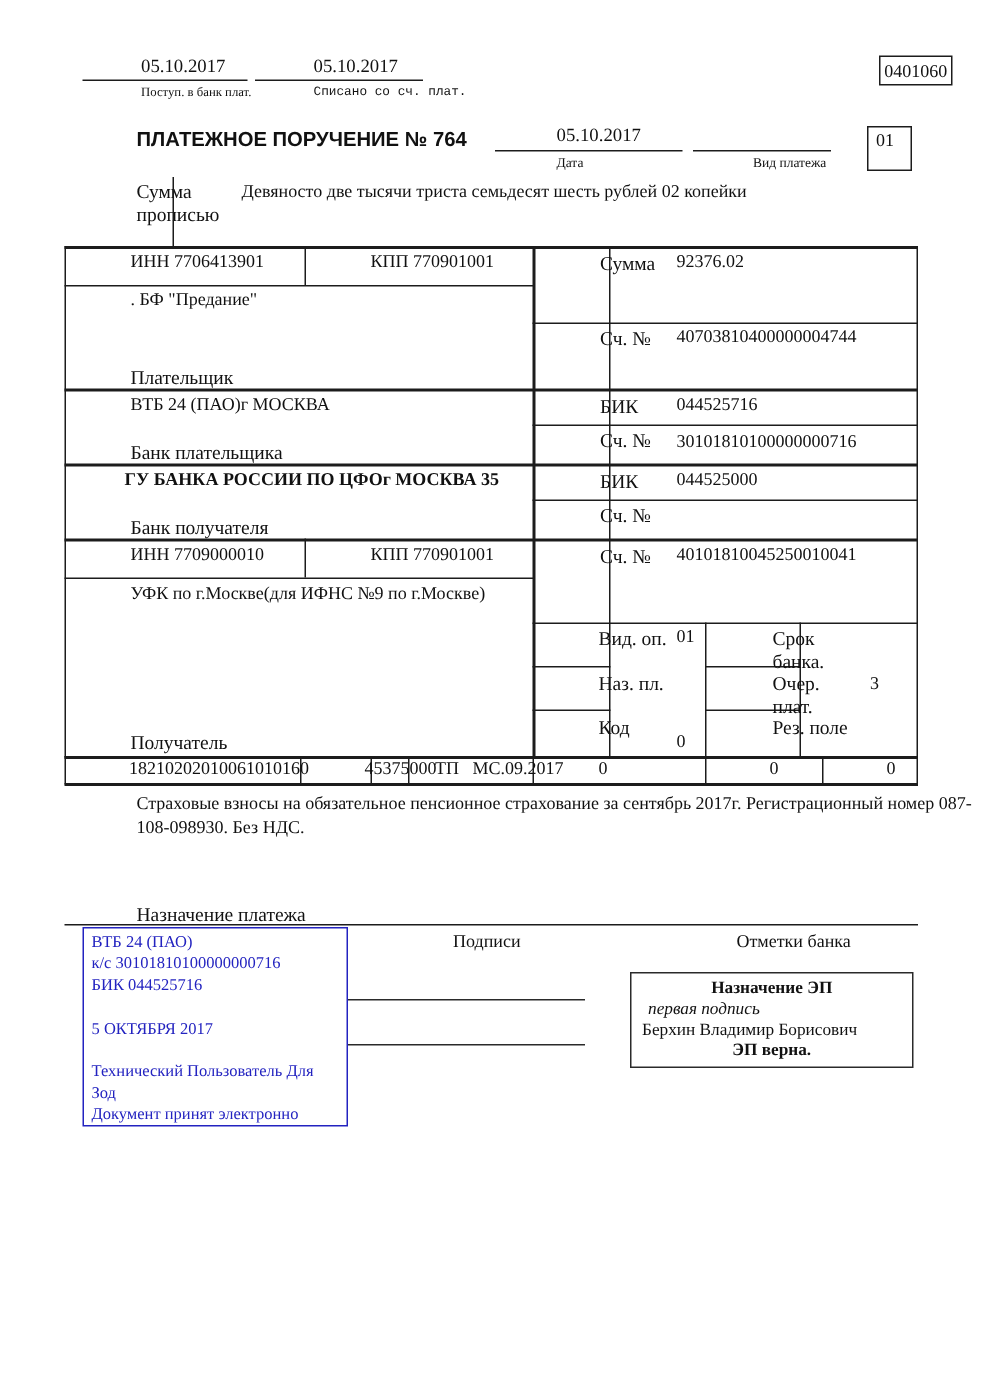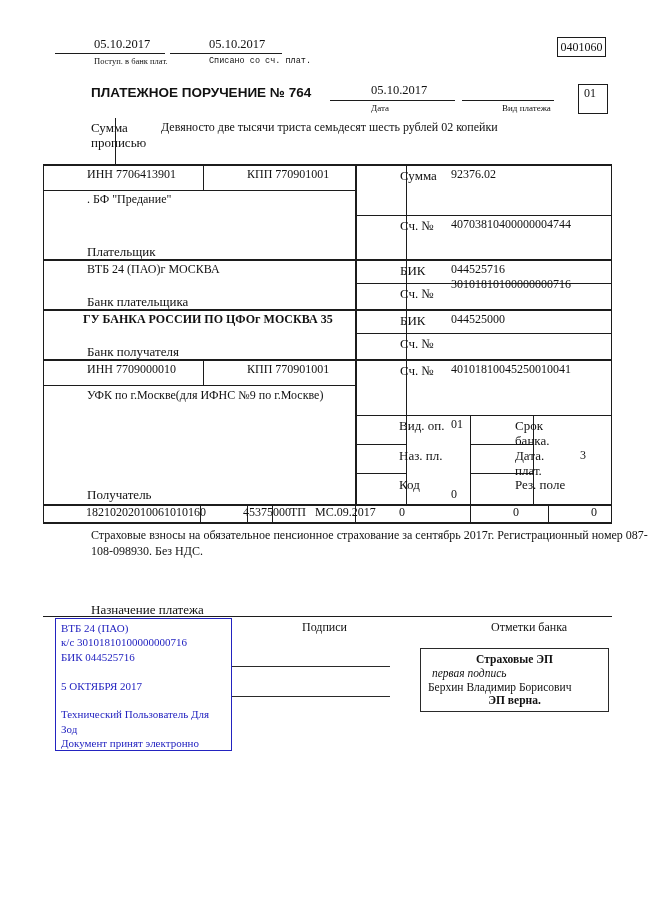--- a/index.html
+++ b/index.html
@@ -34,21 +34,21 @@
 <div id="page">
 
   <div class="abs t125" style="left:55px;top:38px;">05.10.2017</div>
   <div class="hl" style="left:55px;top:53px;width:110px;"></div>
   <div class="abs t85" style="left:55px;top:57px;">Поступ. в банк плат.</div>
 
   <div class="abs t125" style="left:170px;top:38px;">05.10.2017</div>
   <div class="hl" style="left:170px;top:53px;width:112px;"></div>
   <div class="abs t85" style="left:170px;top:57px;font-family:Liberation Mono, monospace;">Списано со сч. плат.</div>
 
-  <div class="box t12" style="left:557px;top:37px;width:49px;height:20px;text-align:center;line-height:18px;">0401060</div>
+  <div class="box t12" style="left:586px;top:37px;width:49px;height:20px;text-align:center;line-height:18px;">0401060</div>
 
   <div class="abs title" style="left:52px;top:85px;">ПЛАТЕЖНОЕ ПОРУЧЕНИЕ № 764</div>
   <div class="abs t125" style="left:332px;top:84px;">05.10.2017</div>
   <div class="hl" style="left:330px;top:100px;width:125px;"></div>
   <div class="abs t9" style="left:332px;top:104px;">Дата</div>
   <div class="hl" style="left:462px;top:100px;width:92px;"></div>
   <div class="abs t9" style="left:463px;top:104px;">Вид платежа</div>
   <div class="box t12" style="left:578px;top:84px;width:30px;height:30px;padding:2px 0 0 5px;">01</div>
 
   <div class="abs t105 wrap" style="left:52px;top:121px;width:55px;">Сумма прописью</div>
@@ -92,34 +92,34 @@
   <div class="abs t12" style="left:48px;top:389px;">УФК по г.Москве(для ИФНС №9 по г.Москве)</div>
   <div class="abs t105" style="left:48px;top:488px;">Получатель</div>
 
   <div class="abs t105" style="left:361px;top:169px;">Сумма</div>
   <div class="abs t12" style="left:412px;top:168px;">92376.02</div>
   <div class="abs t105" style="left:361px;top:219px;">Сч. №</div>
   <div class="abs t12" style="left:412px;top:218px;">40703810400000004744</div>
   <div class="abs t105" style="left:361px;top:264px;">БИК</div>
   <div class="abs t12" style="left:412px;top:263px;">044525716</div>
   <div class="abs t105" style="left:361px;top:287px;">Сч. №</div>
-  <div class="abs t12" style="left:412px;top:278px;">30101810100000000716</div>
+  <div class="abs t12" style="left:412px;top:288px;">30101810100000000716</div>
   <div class="abs t105" style="left:361px;top:314px;">БИК</div>
   <div class="abs t12" style="left:412px;top:313px;">044525000</div>
   <div class="abs t105" style="left:361px;top:337px;">Сч. №</div>
   <div class="abs t105" style="left:361px;top:364px;">Сч. №</div>
   <div class="abs t12" style="left:412px;top:363px;">40101810045250010041</div>
 
   <div class="abs t105" style="left:360px;top:419px;">Вид. оп.</div>
   <div class="abs t12" style="left:412px;top:418px;">01</div>
   <div class="abs t105" style="left:360px;top:449px;">Наз. пл.</div>
   <div class="abs t105" style="left:360px;top:478px;">Код</div>
   <div class="abs t12" style="left:412px;top:488px;">0</div>
   <div class="abs t105 wrap" style="left:476px;top:419px;width:48px;">Срок банка.</div>
-  <div class="abs t105 wrap" style="left:476px;top:449px;width:44px;">Дата. плат.</div>
+  <div class="abs t105 wrap" style="left:476px;top:449px;width:44px;">Очер. плат.</div>
   <div class="abs t12" style="left:541px;top:449px;">3</div>
   <div class="abs t105" style="left:476px;top:478px;">Рез. поле</div>
 
   <div class="vl" style="left:43px;top:504px;height:19px;"></div>
   <div class="vl" style="left:200px;top:504px;height:19px;"></div>
   <div class="vl" style="left:247px;top:504px;height:19px;"></div>
   <div class="vl" style="left:272px;top:504px;height:19px;"></div>
   <div class="vl" style="left:355px;top:504px;height:19px;"></div>
   <div class="vl" style="left:470px;top:504px;height:19px;"></div>
   <div class="vl" style="left:548px;top:504px;height:19px;"></div>
@@ -148,19 +148,19 @@
       <div>Зод</div>
       <div>Документ принят электронно</div>
     </div>
 
   <div class="abs t12" style="left:263px;top:621px;">Подписи</div>
   <div class="hl" style="left:232px;top:666px;width:158px;background:#2a2a2a;"></div>
   <div class="hl" style="left:232px;top:696px;width:158px;background:#2a2a2a;"></div>
 
   <div class="abs t12" style="left:452px;top:621px;">Отметки банка</div>
   <div class="marks">
-    <div class="c b">Страховые ЭП</div>
+    <div class="c b">Назначение ЭП</div>
     <div class="l i" style="padding-left:11px;">первая подпись</div>
     <div class="l">Берхин Владимир Борисович</div>
     <div class="c b">ЭП верна.</div>
   </div>
 
 </div>
 
 </body></html>

